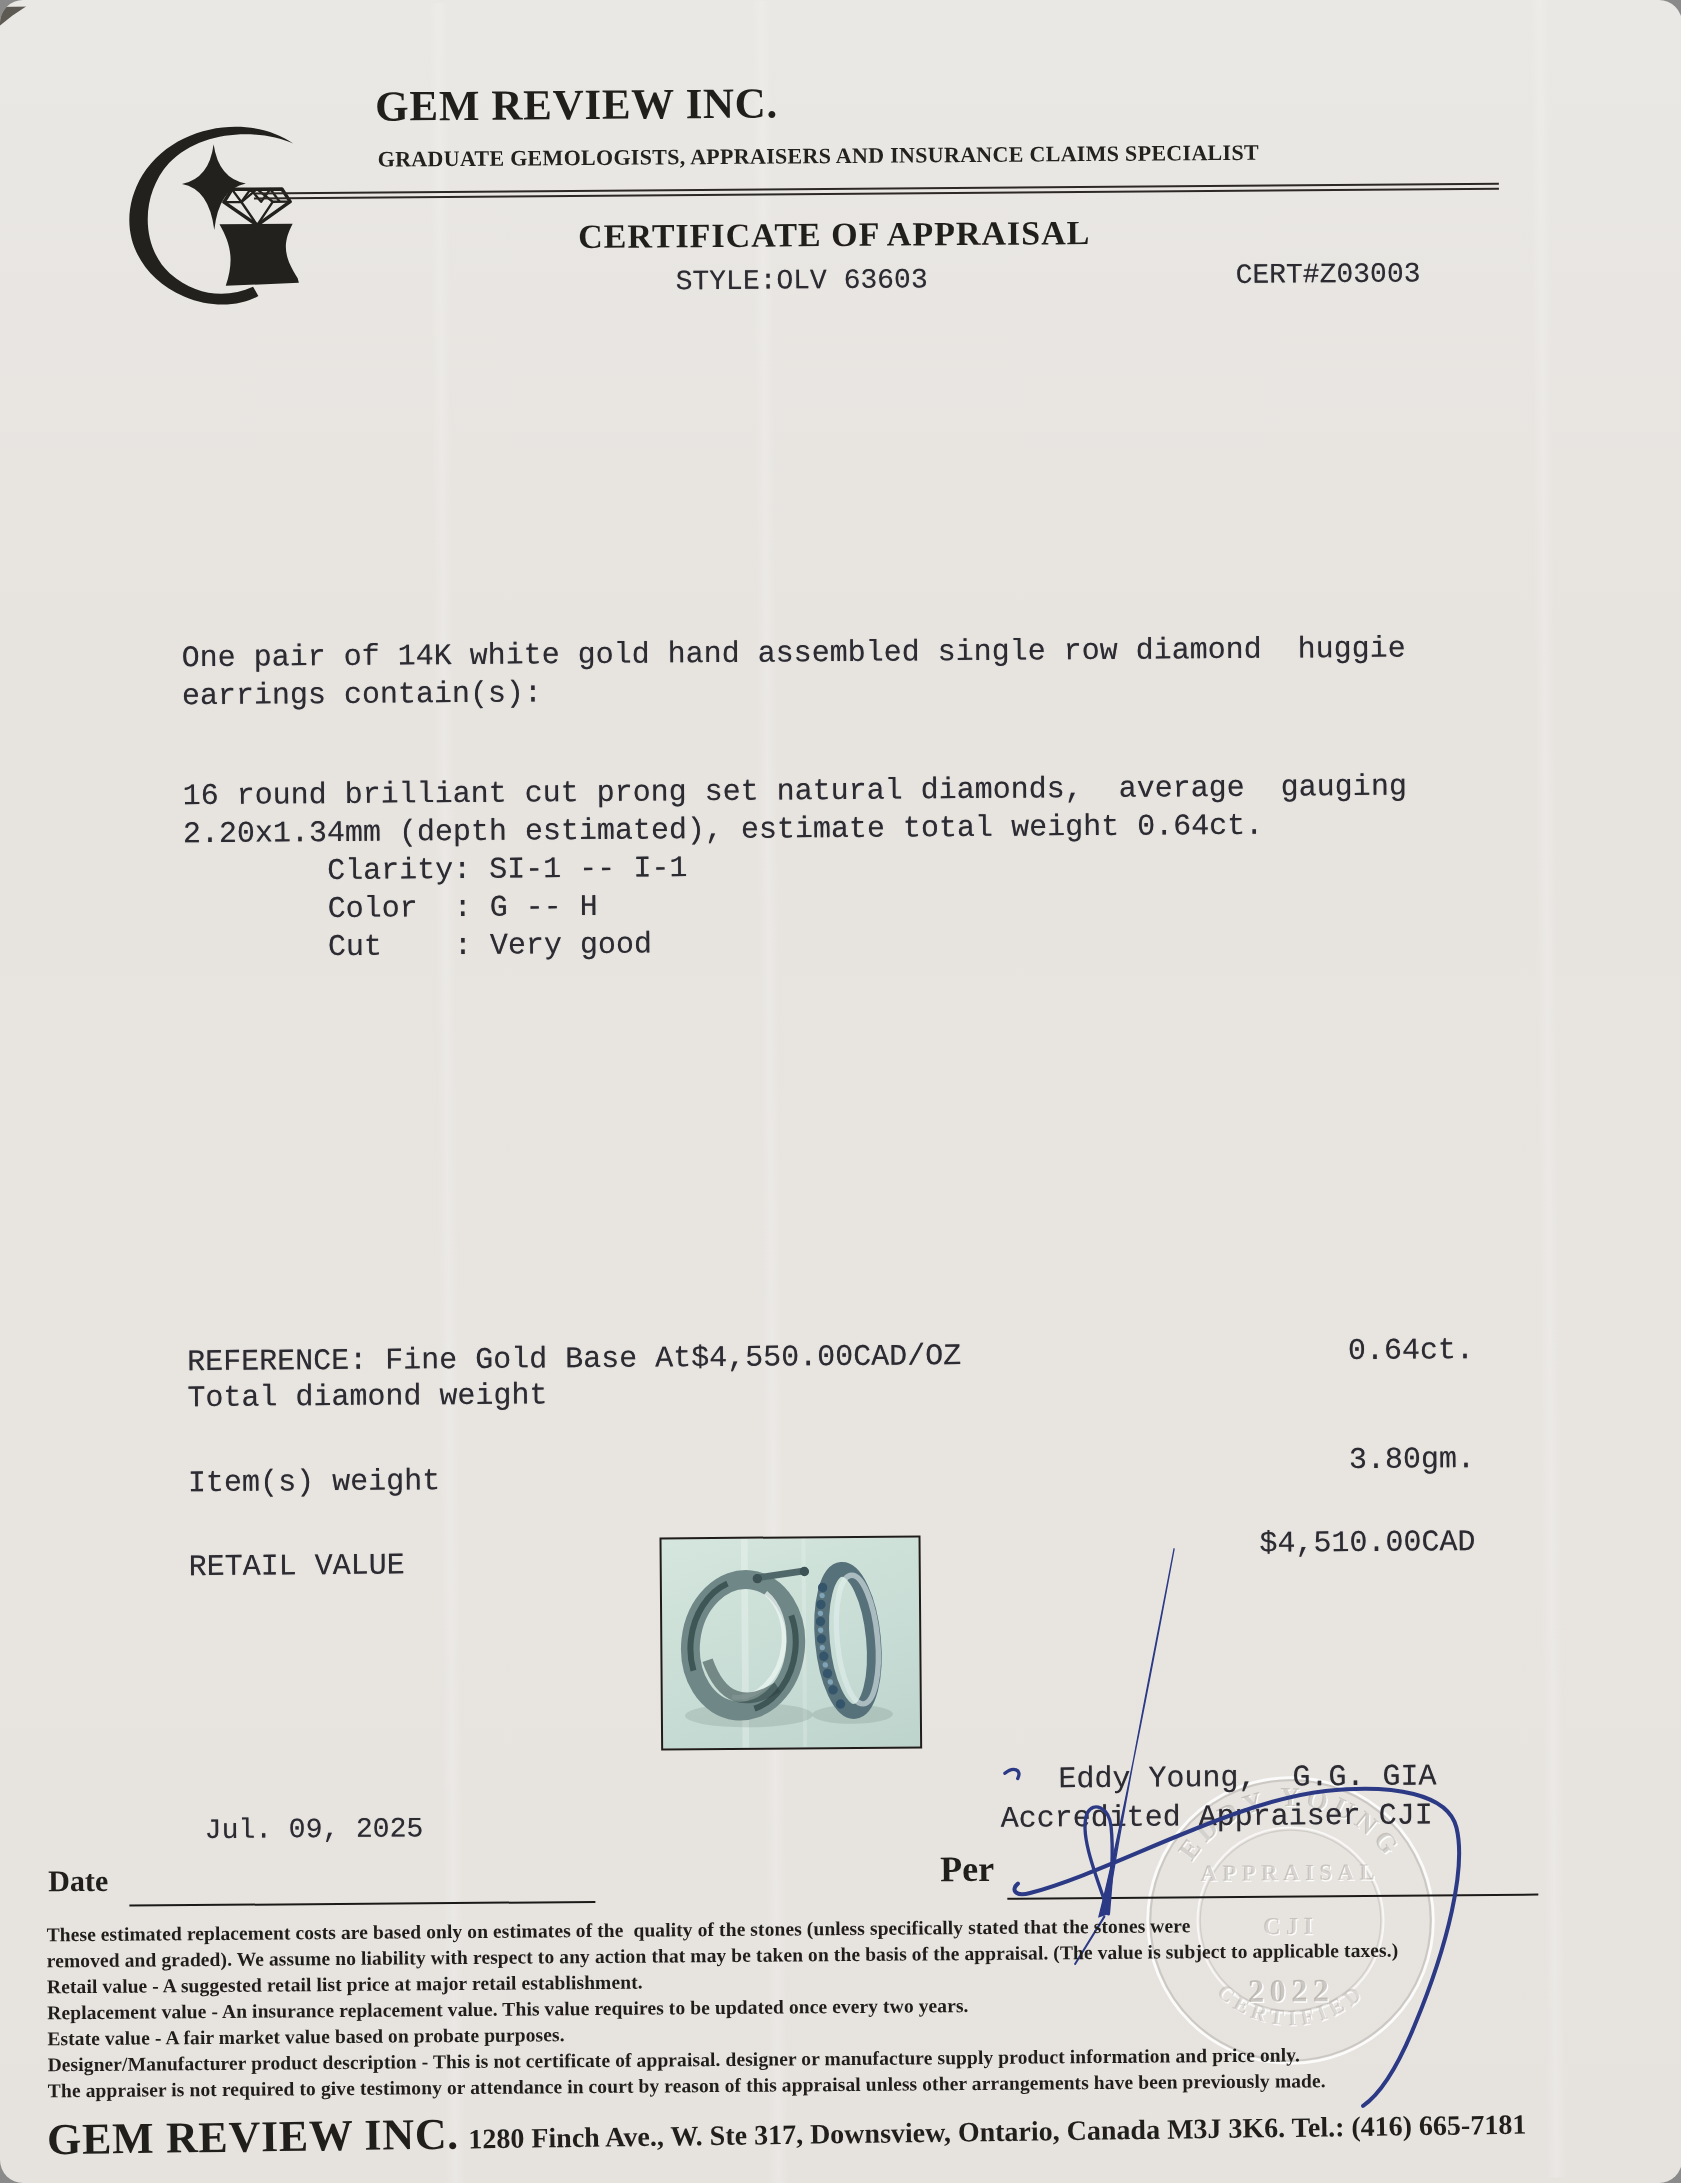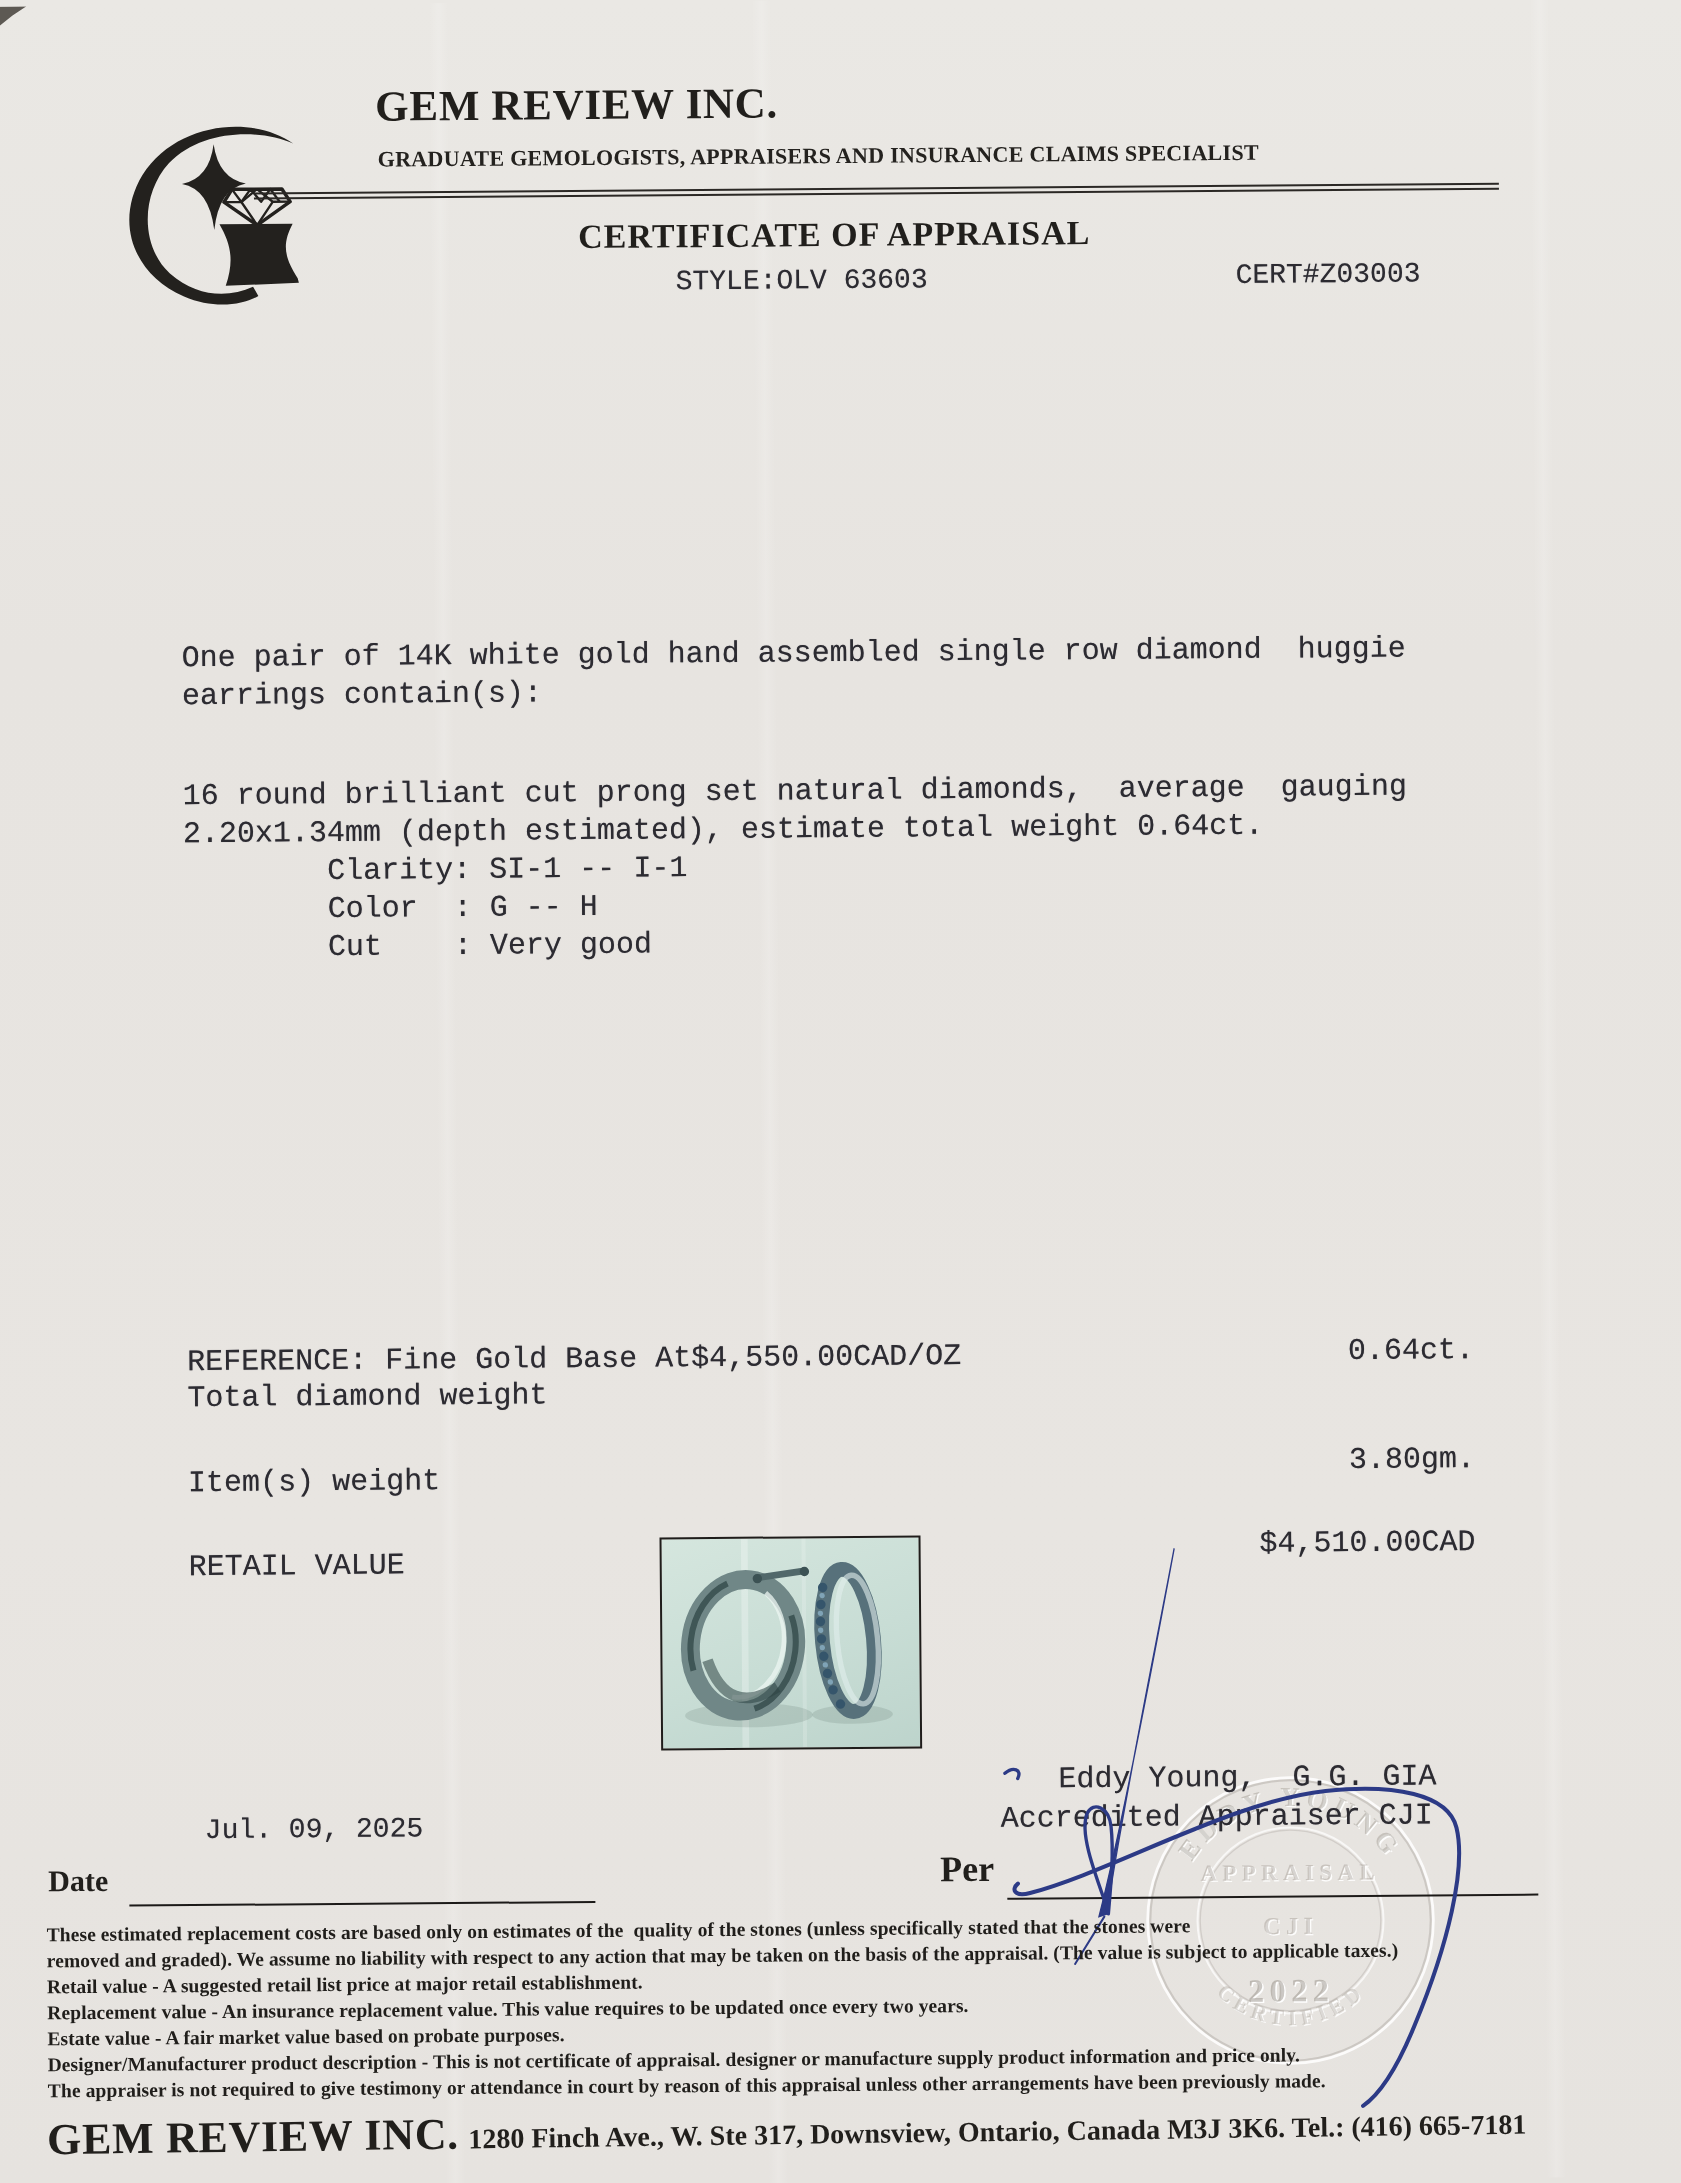--- a/index.html
+++ b/index.html
@@ -1,19 +1,19 @@
 <!DOCTYPE html>
 <html style="font-size:10.8px"><head>
 <meta charset="utf-8">
 <style>
   html,body{margin:0;padding:0;background:#8a8a8a;}
   .page{
     position:relative;width:1682px;height:2183px;overflow:hidden;
     background:linear-gradient(180deg,#eae8e4 0%,#e7e4e0 30%,#e8e5e1 70%,#e6e3df 100%);
-    font-family:"Liberation Serif",serif;color:#262421;
+    font-family:"Liberation Serif",serif;color:#262421;border-radius:23px;
   }
   .scan{position:absolute;left:0;top:0;width:100%;height:100%;
     transform:rotate(-0.45deg);transform-origin:841px 1092px;}
   .streak{position:absolute;top:0;bottom:0;width:20px;
     background:linear-gradient(90deg,rgba(255,255,255,0),rgba(255,255,255,0.55),rgba(255,255,255,0));
     opacity:.3;pointer-events:none;}
   .corner-mark{position:absolute;left:0;top:0;width:35px;height:20px;background:#44403a;
     clip-path:polygon(0 0,100% 0,60% 45%,20% 100%,0 100%);opacity:.85;}
   .abs{position:absolute;}
   .mono{font-family:"Liberation Mono","DejaVu Sans Mono",monospace;

